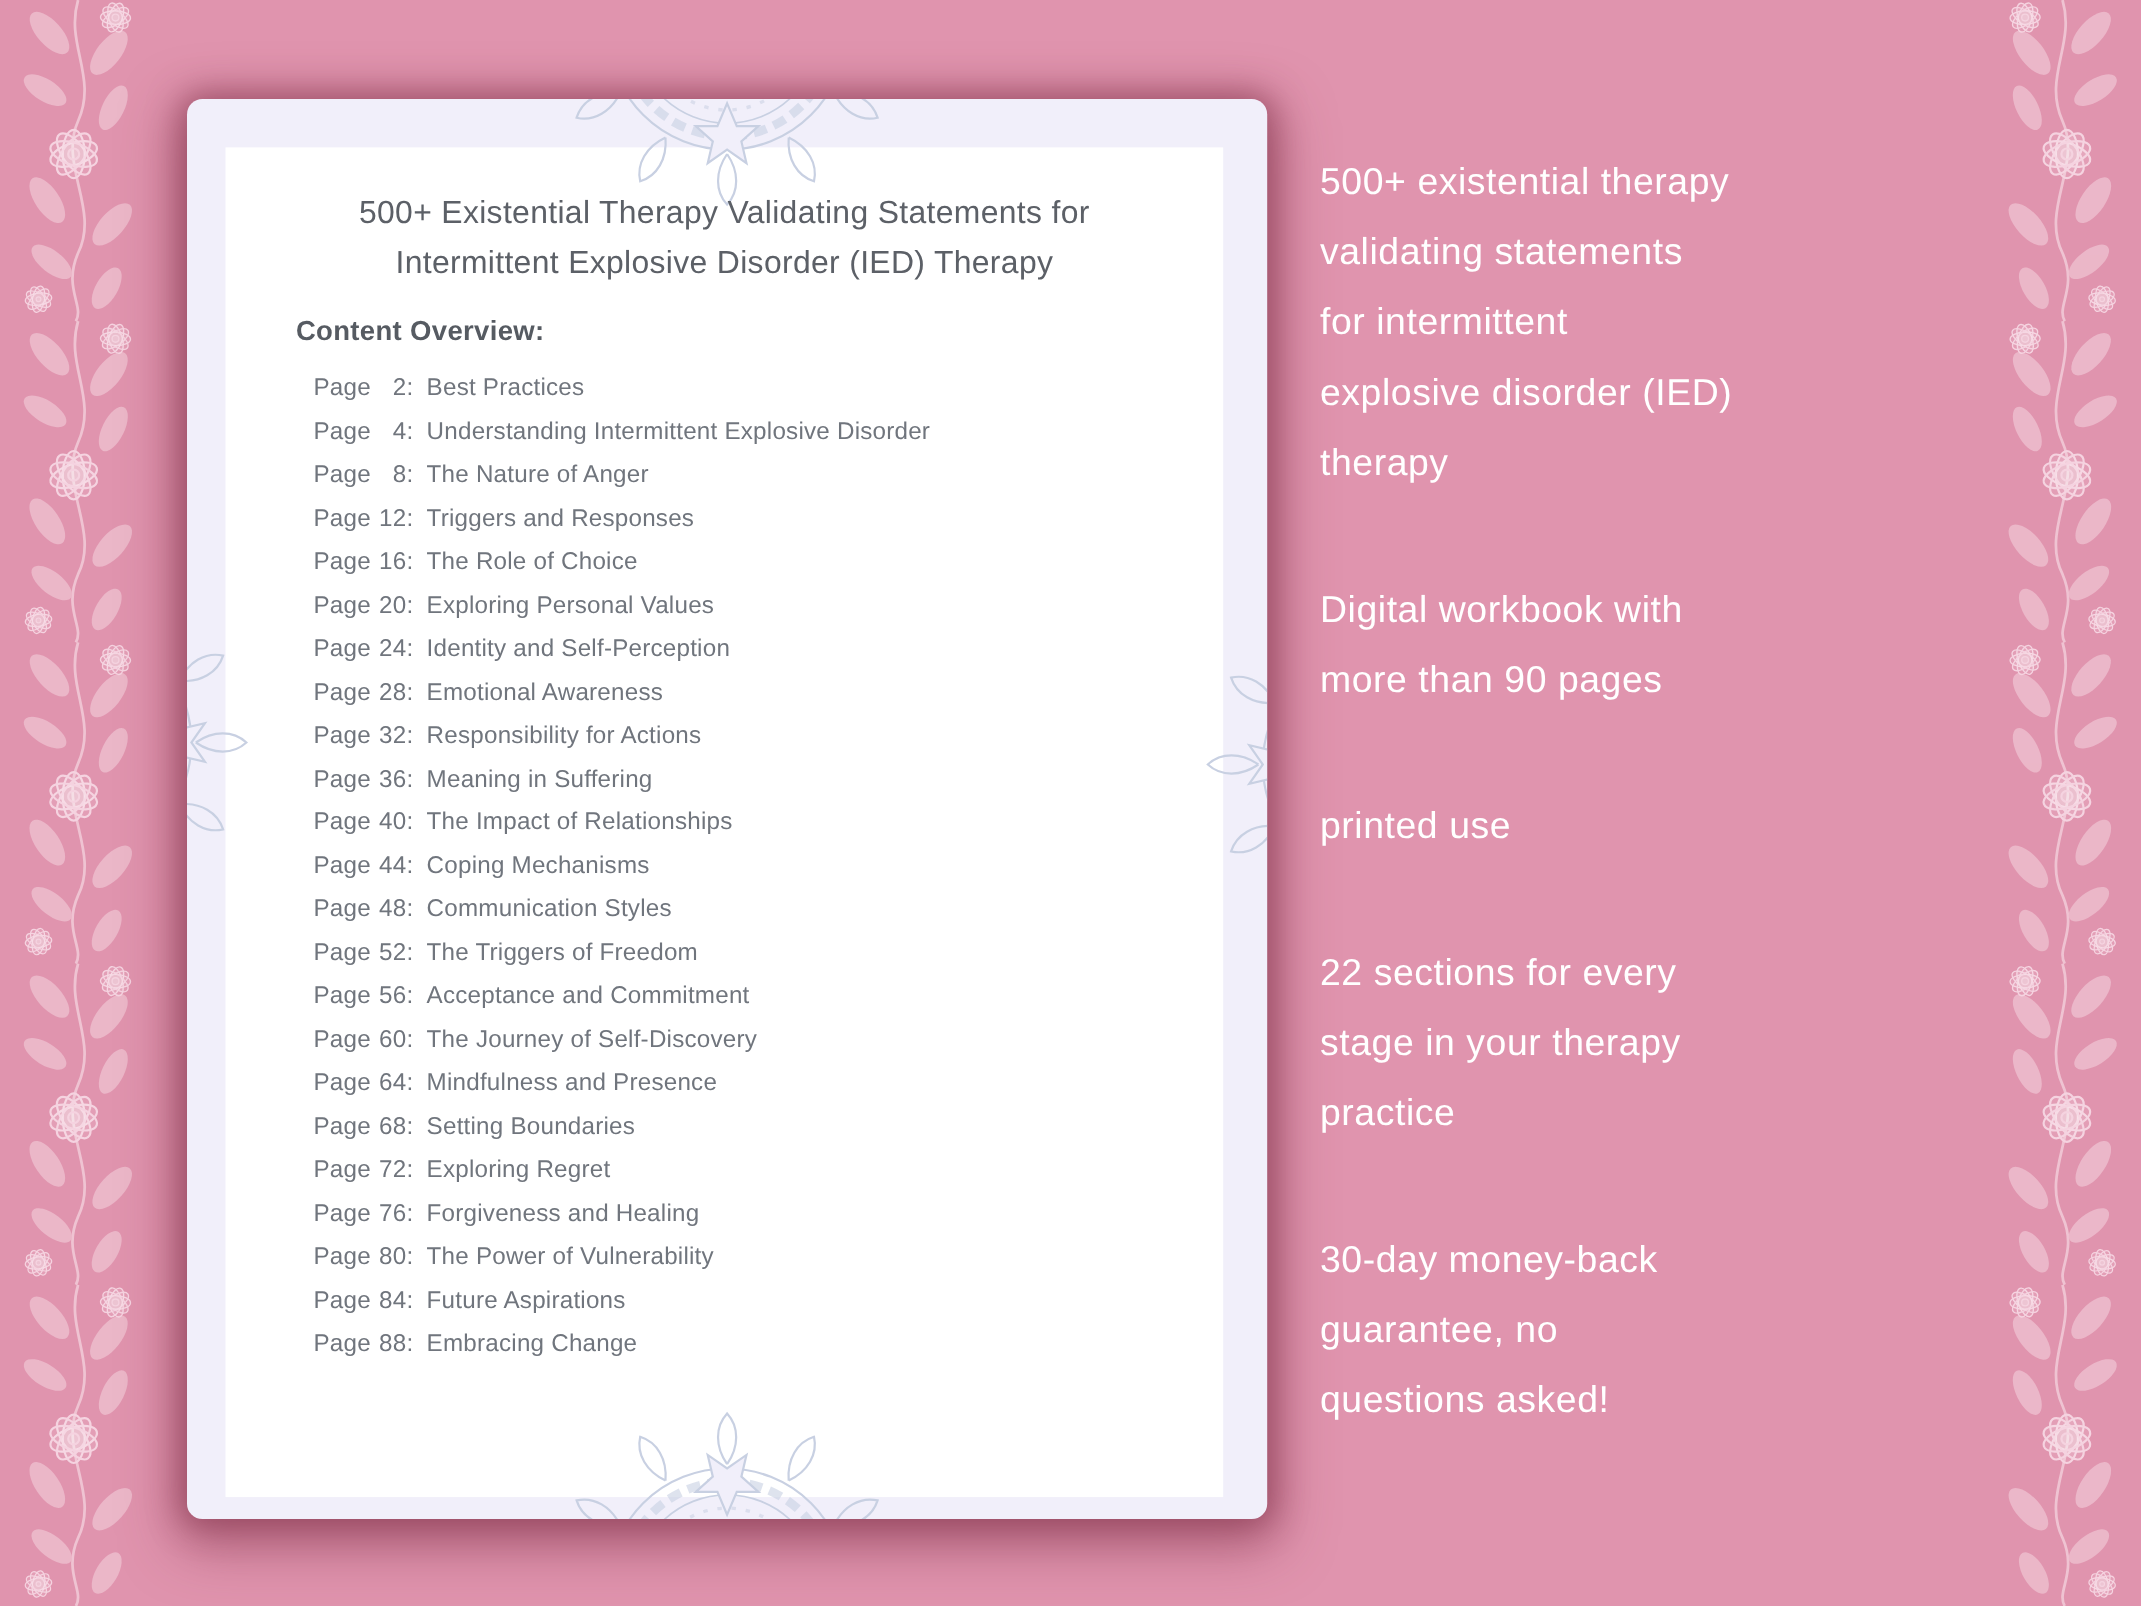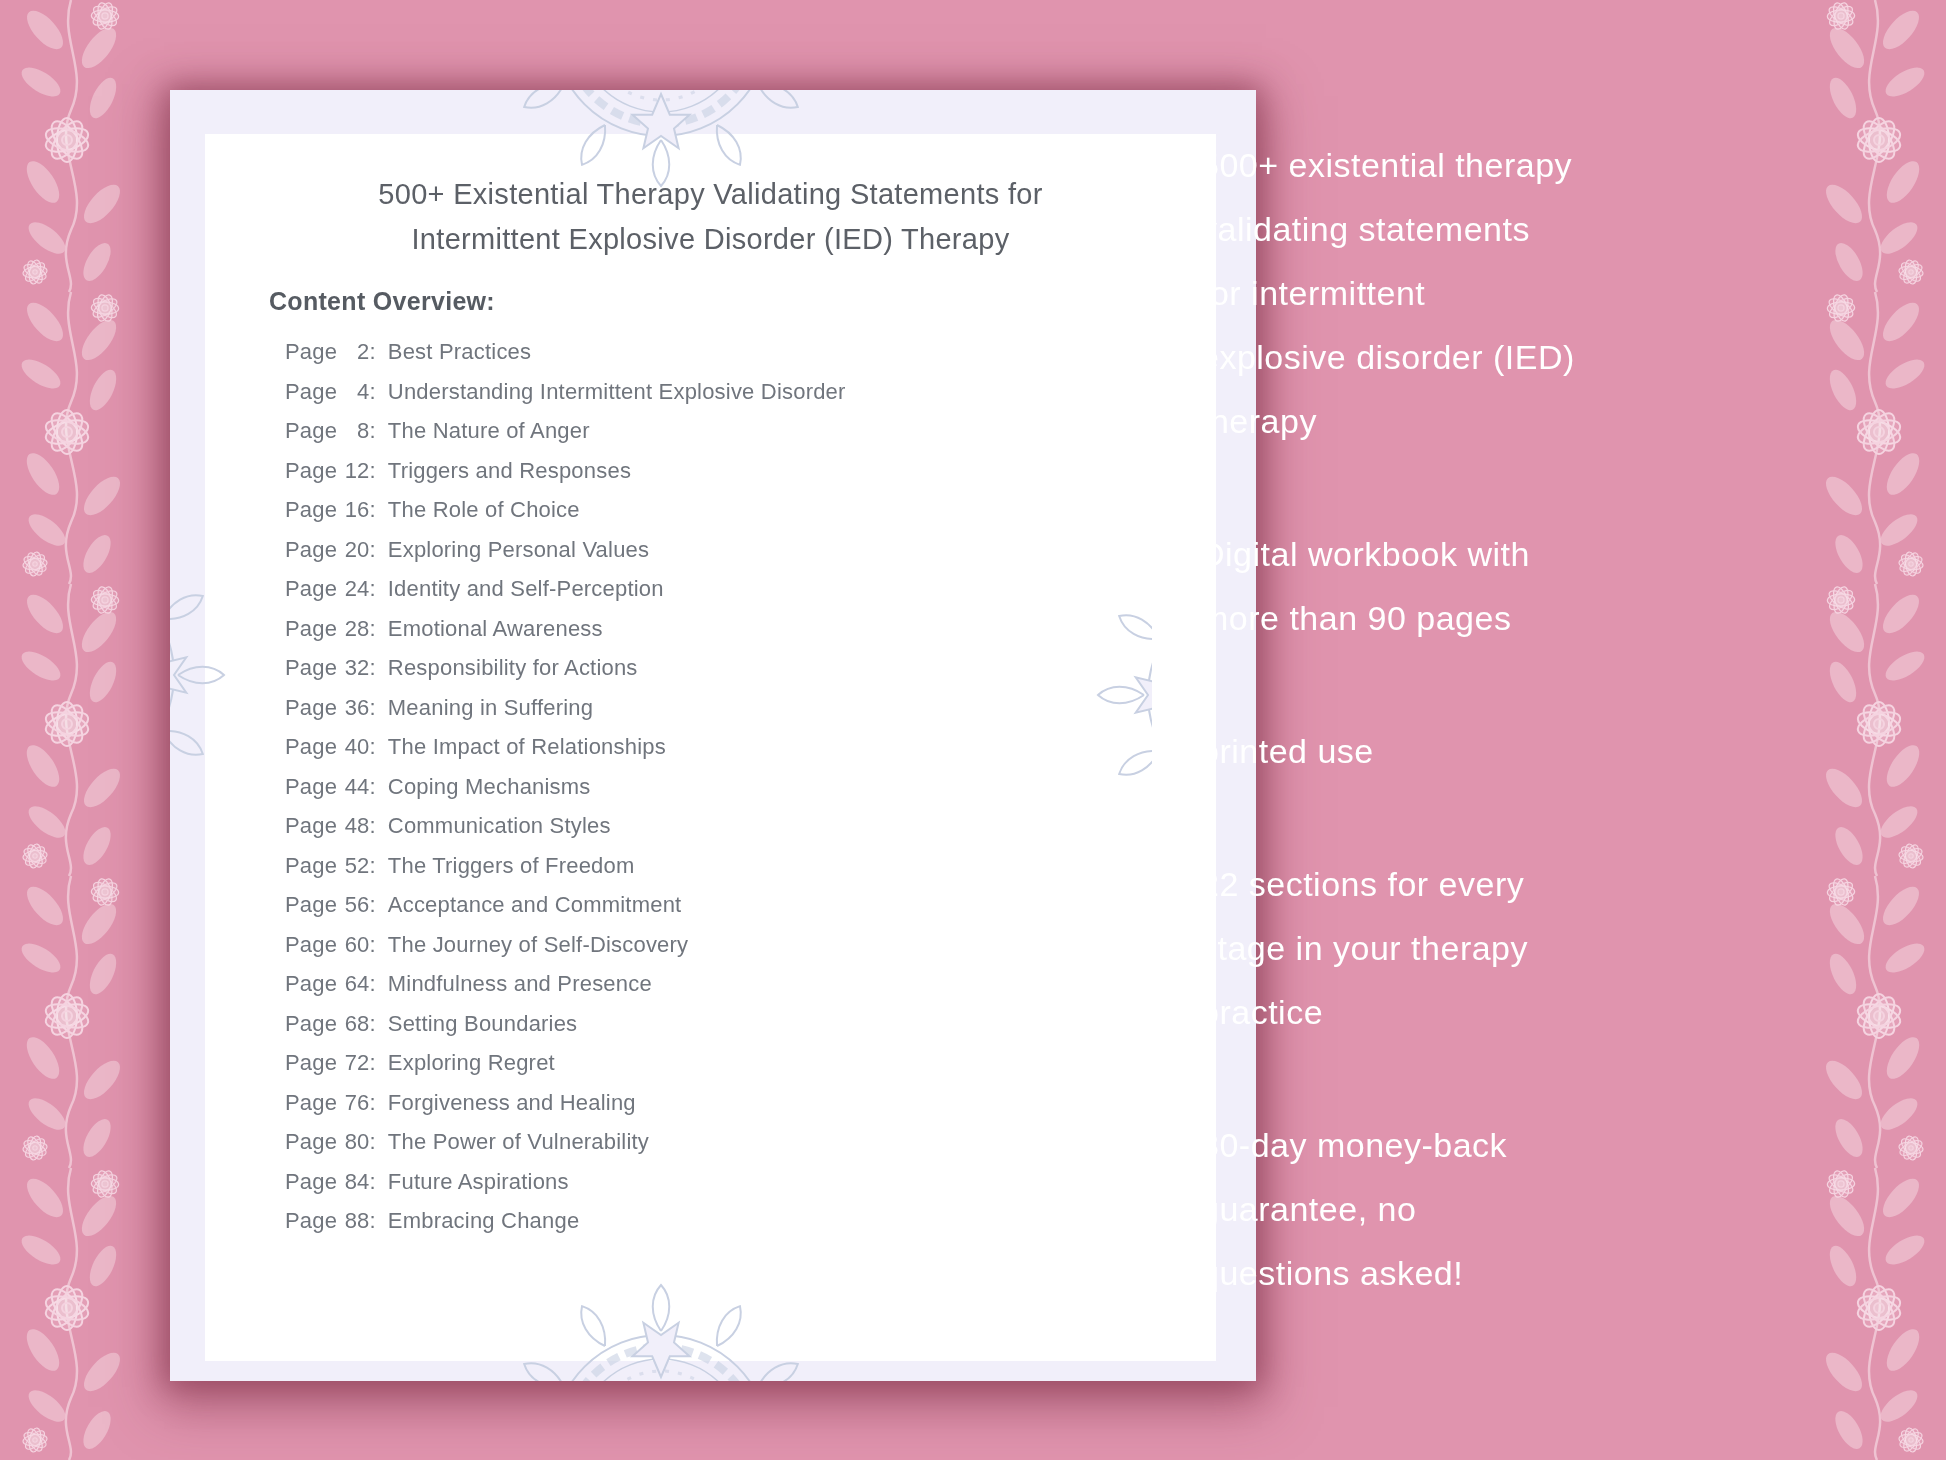--- a/index.html
+++ b/index.html
@@ -18,24 +18,25 @@
     width:1946px;height:1460px;overflow:hidden;position:relative;
     background:var(--pink);
     font-family:"Liberation Sans", sans-serif;
   }
   .vine{position:absolute;top:0;width:150px;height:1460px;pointer-events:none;}
   .vine.left{left:0;}
   .vine.right{right:0;transform:scaleX(-1);}
 
   
   .page{
-    position:absolute;left:170px;top:90px;width:1086px;height:1291px;
+    position:absolute;left:170px;top:90px;width:982px;height:1291px;
     background:var(--page-lav);
     box-shadow:0 0 28px 6px var(--shadow-col), 0 16px 48px 10px var(--shadow-col);
     overflow:hidden;
+    border-radius:14px;
   }
   .page-inner{
     position:absolute;left:35px;top:44px;right:40px;bottom:20px;
     background:var(--page-white);
   }
   .mandalas{position:absolute;inset:0;pointer-events:none;}
   .doc-content{position:absolute;left:35px;top:44px;right:40px;bottom:20px;}
   .doc-title{
     margin:0;padding-top:38px;text-align:center;
     font-size:29px;line-height:45px;font-weight:500;

